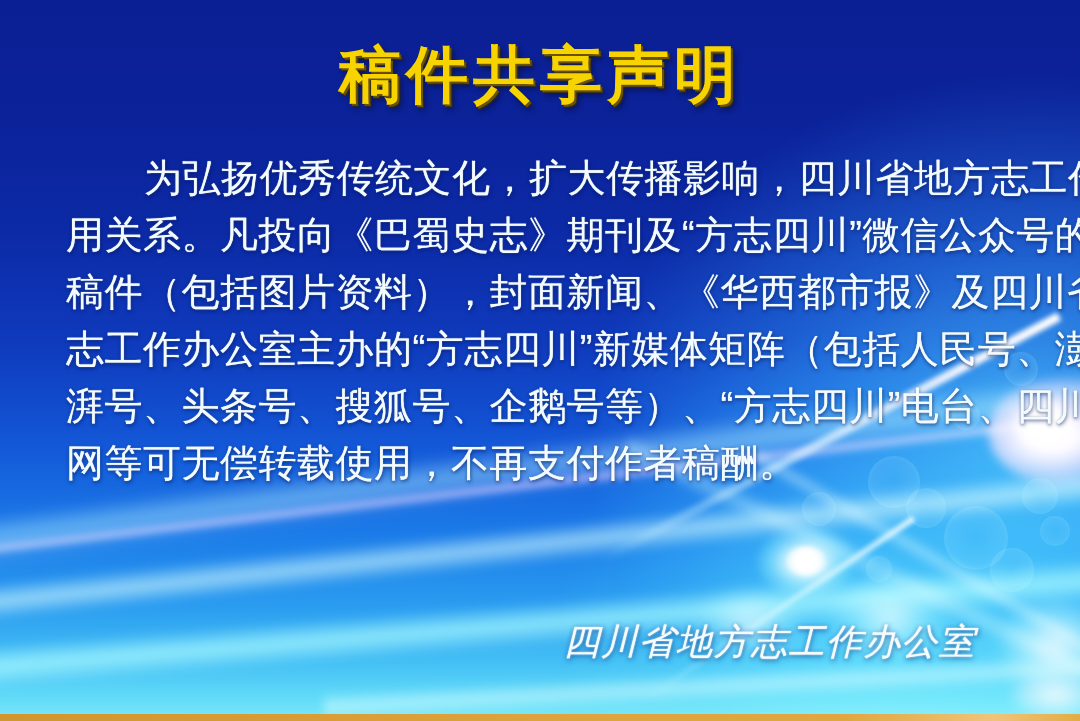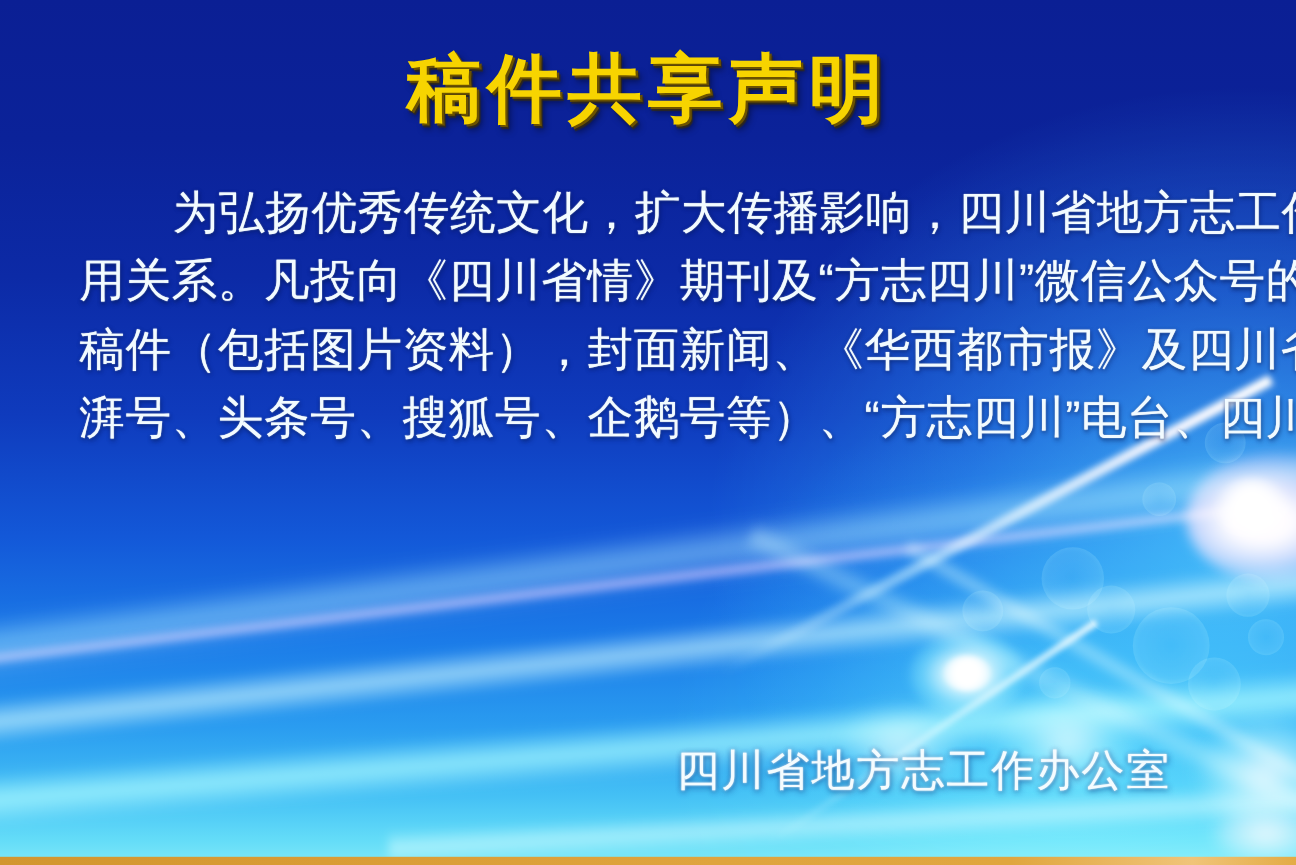--- a/index.html
+++ b/index.html
@@ -240,20 +240,21 @@
     right: 104px;
     top: 618px;
     font-size: 36px;
     letter-spacing: 1.5px;
     color: #f4fcff;
     white-space: nowrap;
     text-shadow:
       0 0 2px rgba(255,255,255,0.95),
       0 1px 4px rgba(0,60,140,0.65),
       1px 2px 6px rgba(0,40,120,0.45);
+    font-style: italic;
   }
 
   .bottom-bar {
     position: absolute;
     left: 0; right: 0; bottom: 0;
     height: 7px;
     background: linear-gradient(to right, #d2962f 0%, #d99c35 25%, #dfa43e 55%, #e0a63f 78%, #f0c479 92%, #e3ab45 100%);
   }
 </style>
 </head>
@@ -292,21 +293,23 @@
   <div class="bokeh" style="left:1040px;top:516px;width:30px;height:30px;"></div>
   <div class="bokeh" style="left:802px;top:492px;width:34px;height:34px;"></div>
   <div class="bokeh" style="left:952px;top:402px;width:28px;height:28px;"></div>
   <div class="bokeh" style="left:1004px;top:352px;width:34px;height:34px;"></div>
   <div class="bokeh" style="left:866px;top:556px;width:26px;height:26px;"></div>
 
   <div class="title">稿件共享声明</div>
 
   <div class="body">
     <p class="indent">为弘扬优秀传统文化，扩大传播影响，四川省地方志工作</p>
-    <p>用关系。凡投向《四川省情》期刊及“方志四川”微信公众号的</p>
+    <p>用关系。凡投向《巴蜀史志》期刊及“方志四川”微信公众号的</p>
     <p>稿件（包括图片资料），封面新闻、《华西都市报》及四川省地方</p>
+    <p>志工作办公室主办的“方志四川”新媒体矩阵（包括人民号、澎</p>
     <p>湃号、头条号、搜狐号、企鹅号等）、“方志四川”电台、四川省情</p>
+    <p>网等可无偿转载使用，不再支付作者稿酬。</p>
   </div>
 
   <div class="signature">四川省地方志工作办公室</div>
 
   <div class="bottom-bar"></div>
 </div>
 
 </body></html>

